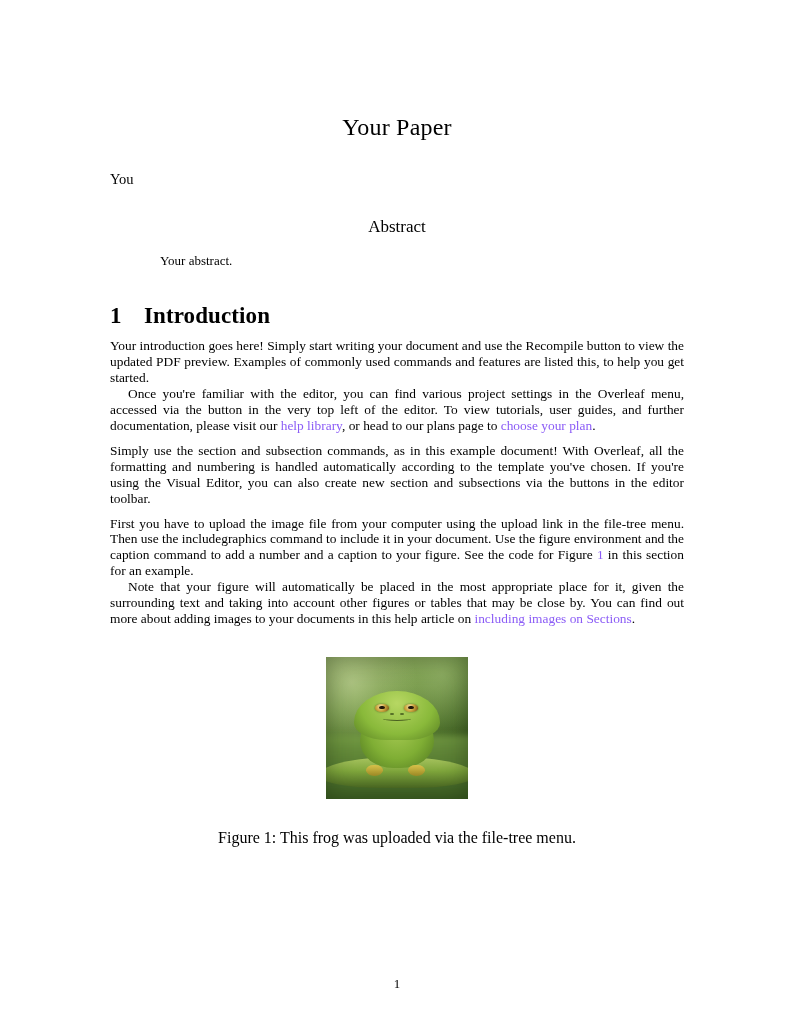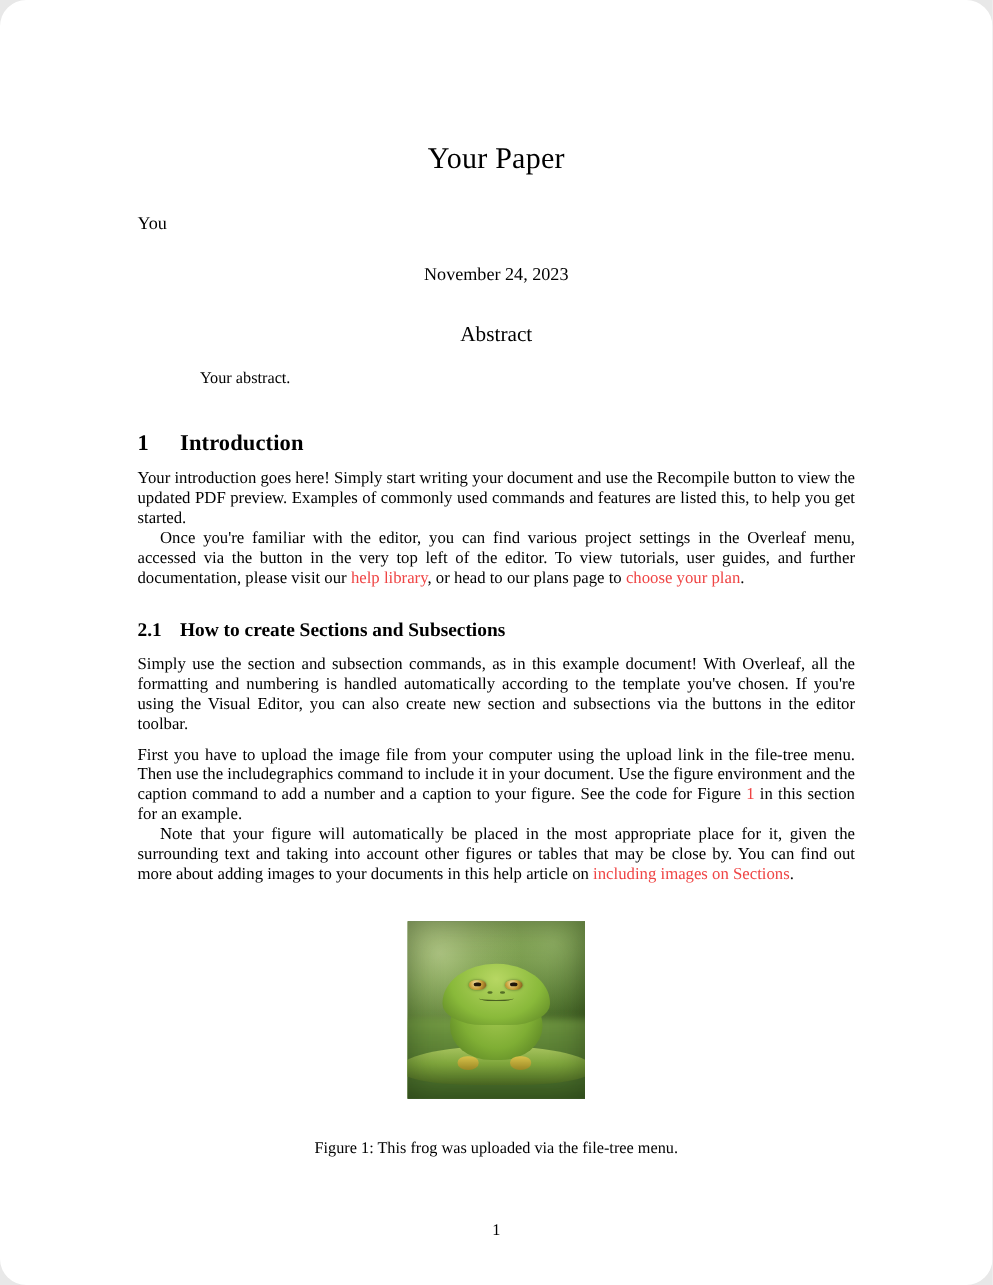--- a/index.html
+++ b/index.html
@@ -11,21 +11,20 @@
     font-family: "Liberation Serif", serif;
   }
   .page {
     width: 794px;
     height: 1028px;
     background: #ffffff;
     position: relative;
     box-sizing: border-box;
     overflow: hidden;
     margin: 0 auto;
-    border-radius: 21px;
   }
   .content {
     position: absolute;
     left: 110px;
     top: 108px;
     width: 574px;
   }
   .doc-title {
     text-align: center;
     font-size: 24px;
@@ -50,21 +49,21 @@
     font-weight: normal;
     margin-top: 29px;
   }
   .abstract-body {
     font-size: 13px;
     margin-top: 16px;
     padding-left: 50px;
     padding-right: 50px;
   }
   h2.section {
-    font-size: 18px;
+    font-size: 23px;
     font-weight: bold;
     margin: 34px 0 0 0;
     letter-spacing: 0.1px;
   }
   h2.section .num {
     display: inline-block;
     width: 34px;
   }
   h3.subsection {
     font-size: 15.5px;
@@ -80,21 +79,21 @@
     line-height: 1.19;
     text-align: justify;
     margin: 9px 0 0 0;
     text-indent: 0;
   }
   p.body.indent {
     text-indent: 18px;
     margin-top: 0;
   }
   a.link {
-    color: #ef4444;
+    color: #8b5cf6;
     text-decoration: none;
   }
   .figure {
     margin-top: 30px;
     text-align: center;
   }
   .frog {
     width: 142px;
     height: 142px;
     display: inline-block;
@@ -194,56 +193,52 @@
     background: linear-gradient(180deg, #d7c14a, #9d8a25);
   }
   .frog .hand.l { left: 28%; }
   .frog .hand.r { left: 58%; }
   .frog .vig {
     position: absolute;
     inset: 0;
     box-shadow: inset 0 0 26px rgba(20,35,10,0.45);
   }
   .fig-caption {
-    font-size: 13px;
+    font-size: 16px;
     margin-top: 26px;
     text-align: center;
   }
   .page-number {
     position: absolute;
     left: 0;
     right: 0;
     bottom: 36px;
     text-align: center;
     font-size: 13px;
   }
 </style>
 </head>
 <body>
 
 <div class="page">
   <div class="content">
 
     <h1 class="doc-title">Your Paper</h1>
     <div class="doc-author">You</div>
-    <div class="doc-date">November 24, 2023</div>
 
     <div class="abstract-heading">Abstract</div>
     <div class="abstract-body">Your abstract.</div>
 
     <h2 class="section">
       <span class="num">1</span><span>Introduction</span>
     </h2>
     <p class="body">Your introduction goes here! Simply start writing your document and use the Recompile button to view the updated PDF preview. Examples of commonly used commands and features are listed this, to help you get started.</p>
     <p class="body indent"><span>Once you're familiar with the editor, you can find various project settings in the Overleaf menu, accessed via the button in the very top left of the editor. To view tutorials, user guides, and further documentation, please visit our </span><a class="link" href="#">help library</a><span>, or head to our plans page to </span><a class="link" href="#">choose your plan</a><span>.</span></p>
 
 
-    <h3 class="subsection">
-      <span class="num">2.1</span><span>How to create Sections and Subsections</span>
-    </h3>
     <p class="body">Simply use the section and subsection commands, as in this example document! With Overleaf, all the formatting and numbering is handled automatically according to the template you've chosen. If you're using the Visual Editor, you can also create new section and subsections via the buttons in the editor toolbar.</p>
 
     <p class="body"><span>First you have to upload the image file from your computer using the upload link in the file-tree menu. Then use the includegraphics command to include it in your document. Use the figure environment and the caption command to add a number and a caption to your figure. See the code for Figure </span><a class="link" href="#">1</a><span> in this section for an example.</span></p>
     <p class="body indent"><span>Note that your figure will automatically be placed in the most appropriate place for it, given the surrounding text and taking into account other figures or tables that may be close by. You can find out more about adding images to your documents in this help article on </span><a class="link" href="#">including images on Sections</a><span>.</span></p>
 
     <div class="figure">
       <div class="frog">
         <div class="bg"></div>
         <div class="blur-leaf"></div>
         <div class="branch"></div>

